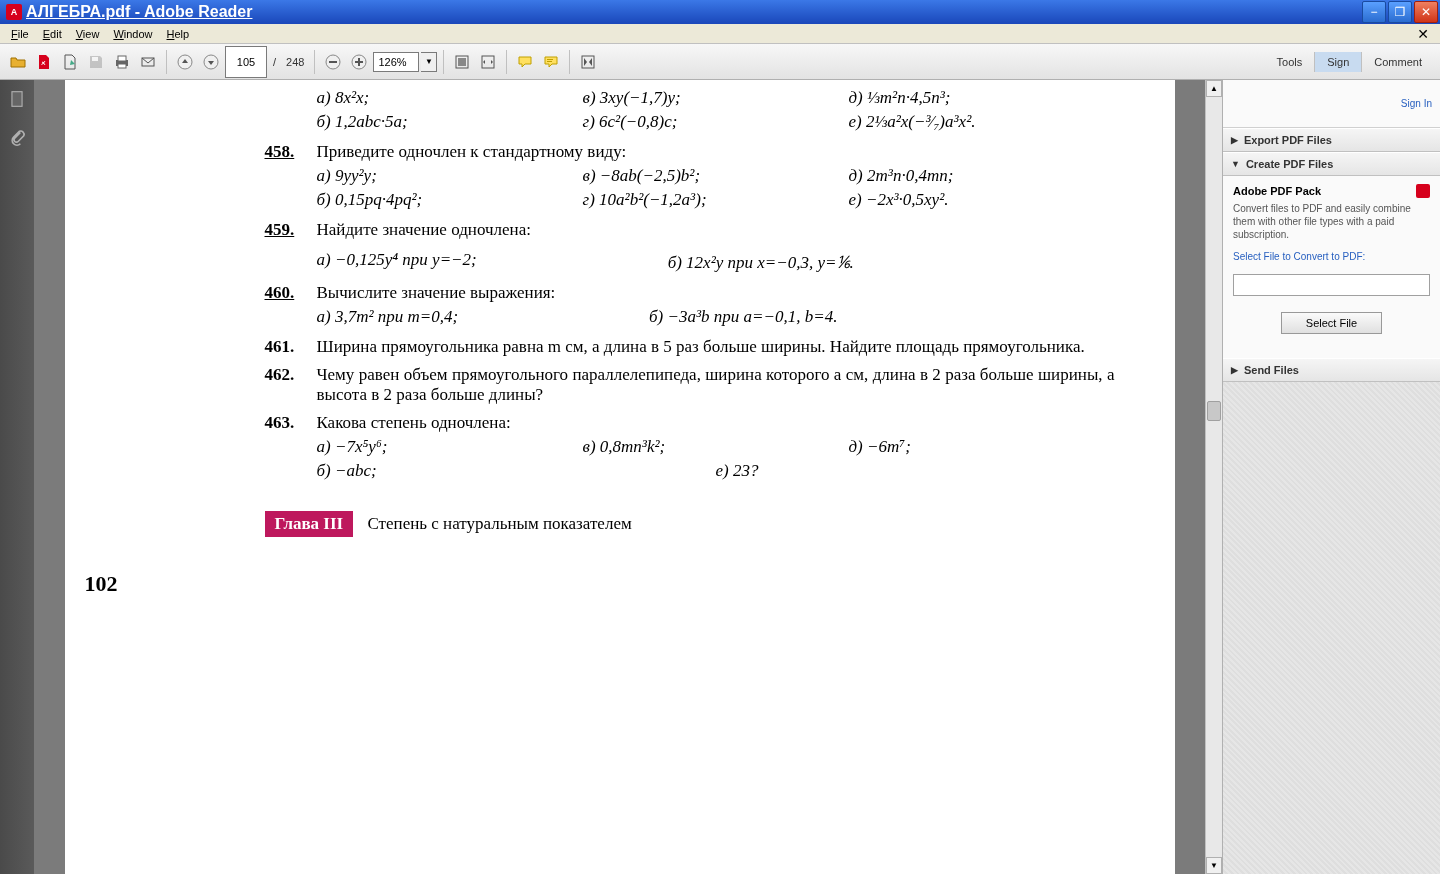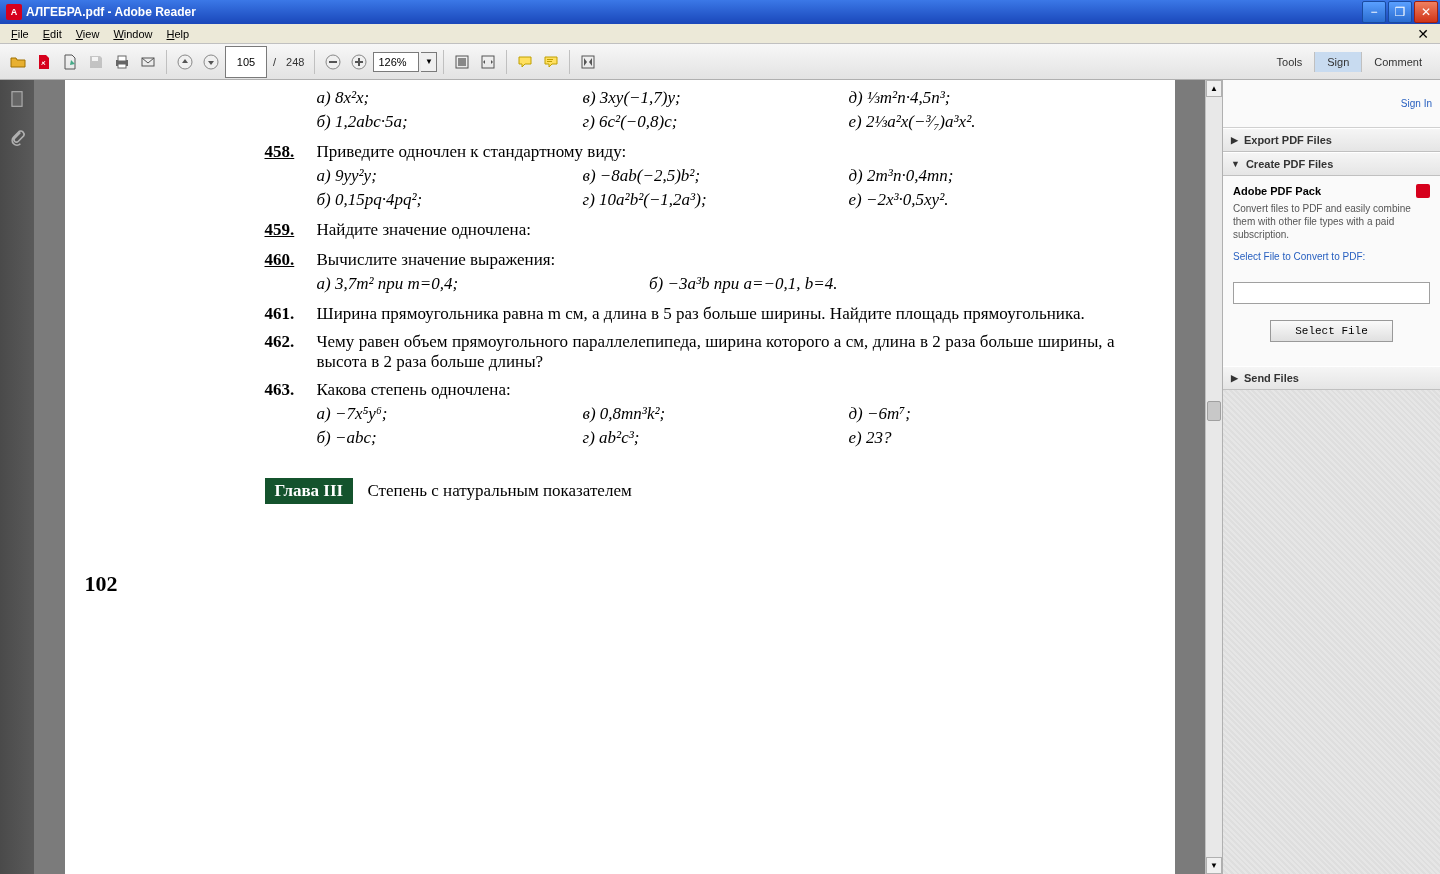--- a/index.html
+++ b/index.html
@@ -1,21 +1,21 @@
 <!DOCTYPE html>
 <html><head>
 <meta charset="utf-8">
 <style>
 * { margin: 0; padding: 0; box-sizing: border-box; }
 body { font-family: Tahoma, Arial, sans-serif; font-size: 11px; background: #ece9d8; width: 1440px; height: 874px; overflow: hidden; }
 
 
 .titlebar { height: 24px; background: linear-gradient(to bottom, #3b78e7 0%, #2a5fd0 50%, #1a47ba 100%); display: flex; align-items: center; color: #fff; padding-left: 6px; position: relative; }
 .titlebar .pdf-icon { width: 16px; height: 16px; background: #d6001c; border-radius: 2px; margin-right: 4px; display: inline-flex; align-items: center; justify-content: center; color: #fff; font-size: 9px; font-weight: bold; }
-.titlebar .title-text { font-weight: bold; font-size: 12px; }
+.titlebar .title-text { font-weight: bold; font-size: 16px; text-decoration: underline; }
 .titlebar .window-buttons { position: absolute; right: 0; top: 0; display: flex; }
 .win-btn { width: 24px; height: 22px; display: flex; align-items: center; justify-content: center; margin-top: 1px; margin-right: 2px; border-radius: 2px; color: #fff; font-size: 12px; cursor: default; }
 .win-min { background: linear-gradient(to bottom, #5aa0ff, #2a6cd0); border: 1px solid #1a4ba0; }
 .win-max { background: linear-gradient(to bottom, #5aa0ff, #2a6cd0); border: 1px solid #1a4ba0; }
 .win-close { background: linear-gradient(to bottom, #f08060, #d03418); border: 1px solid #a02010; }
 
 
 .menubar { height: 20px; background: #ece9d8; display: flex; align-items: center; padding-left: 4px; border-bottom: 1px solid #c0c0c0; position: relative; }
 .menubar span { padding: 2px 7px; cursor: default; }
 .menubar .mb-close { position: absolute; right: 4px; font-size: 14px; cursor: default; }
@@ -51,35 +51,35 @@
 .sb-thumb { position: absolute; top: 40%; left: 1px; right: 1px; height: 20px; background: #c8c8c8; border: 1px solid #a0a0a0; border-radius: 2px; cursor: default; }
 .doc-canvas { flex: 1; display: flex; justify-content: center; overflow: hidden; }
 .page { background: #fff; width: 1110px; min-height: 100%; padding: 4px 60px 60px 200px; font-family: "Times New Roman", serif; font-size: 17px; color: #000; position: relative; }
 .page .math { font-style: italic; }
 .page .row { display: flex; margin: 4px 0; }
 .page .num { width: 52px; font-weight: bold; }
 .page .num.u { text-decoration: underline; }
 .page .body { flex: 1; }
 .page .cols { display: flex; }
 .page .col { flex: 1; }
-.page .chapter-box { display: inline-block; background: #14532d; color: #fff; padding: 3px 10px; font-weight: bold; margin-right: 10px; }
+.page .chapter-box { display: inline-block; background: #be185d; color: #fff; padding: 3px 10px; font-weight: bold; margin-right: 10px; }
 .page .page-num { position: absolute; left: 20px; top: 491px; font-size: 22px; font-weight: bold; }
 .page .chapter-line { margin-top: 30px; }
 
 
 .right-panel { width: 218px; background: #f0f0f0; border-left: 1px solid #b0b0b0; display: flex; flex-direction: column; }
 .signin { text-align: right; padding: 18px 8px; font-size: 10px; color: #2860c0; border-bottom: 1px solid #d0d0d0; background: #fafafa; cursor: default; }
 .panel-section-hdr { background: linear-gradient(to bottom, #f5f5f5, #e5e5e5); border-top: 1px solid #fff; border-bottom: 1px solid #c0c0c0; padding: 5px 8px; font-size: 11px; font-weight: bold; color: #333; cursor: default; display: flex; align-items: center; }
 .panel-section-hdr .chev { margin-right: 6px; font-size: 9px; }
 .panel-body { padding: 8px 10px; background: #fafafa; }
 .panel-body .pack-title { font-weight: bold; font-size: 11px; margin-bottom: 4px; display: flex; justify-content: space-between; align-items: center; }
 .panel-body .pack-desc { font-size: 10px; color: #555; line-height: 1.3; margin-bottom: 10px; }
-.panel-body .select-label { font-size: 10px; color: #2860c0; margin-bottom: 20px; }
+.panel-body .select-label { font-size: 10px; color: #2860c0; margin-bottom: 12px; }
 .panel-body .file-input { width: 100%; height: 22px; border: 1px solid #a0a0a0; background: #fff; margin-bottom: 14px; }
-.panel-body .select-btn { display: block; margin: 16px auto; padding: 4px 24px; border: 1px solid #999; background: linear-gradient(to bottom, #fafafa, #e0e0e0); font-size: 11px; cursor: default; font-family: Liberation Mono, monospace; }
+.panel-body .select-btn { display: block; margin: 16px auto; padding: 4px 24px; border: 1px solid #999; background: linear-gradient(to bottom, #fafafa, #e0e0e0); font-size: 11px; cursor: default; }
 .hatched { flex: 1; background: repeating-linear-gradient(45deg, #e6e6e6, #e6e6e6 2px, #dedede 2px, #dedede 4px); }
 .pdf-small-icon { width: 14px; height: 14px; background: #d6001c; border-radius: 2px; }
 </style>
 </head>
 <body>
 
 <div class="titlebar">
   <span class="pdf-icon">A</span>
   <span class="title-text">АЛГЕБРА.pdf - Adobe Reader</span>
   <div class="window-buttons">
@@ -274,20 +274,27 @@
           <div class="col">б) 0,15pq·4pq²;</div>
           <div class="col">г) 10a²b²(−1,2a³);</div>
           <div class="col">е) −2x³·0,5xy².</div>
         </div>
           </div>
 
         <div class="row" style="margin-top:10px">
           <div class="num u">459.</div>
           <div class="body">Найдите значение одночлена:</div>
         </div>
+        <div class="row">
+            <div class="num"></div>
+            <div class="body cols math" style="margin-top:6px">
+          <div style="flex:1.1">а) −0,125y⁴ при y=−2;</div>
+          <div style="flex:1.4">б) 12x²y при x=−0,3, y=⅙.</div>
+        </div>
+          </div>
 
         <div class="row" style="margin-top:10px">
           <div class="num u">460.</div>
           <div class="body">Вычислите значение выражения:</div>
         </div>
         <div class="row">
             <div class="num"></div>
             <div class="body cols math">
           <div style="flex:1">а) 3,7m² при m=0,4;</div>
           <div style="flex:1.4">б) −3a³b при a=−0,1, b=4.</div>
@@ -313,21 +320,20 @@
             <div class="body cols math">
           <div class="col">а) −7x⁵y⁶;</div>
           <div class="col">в) 0,8mn³k²;</div>
           <div class="col">д) −6m⁷;</div>
         </div>
           </div>
         <div class="row">
             <div class="num"></div>
             <div class="body cols math">
           <div class="col">б) −abc;</div>
-          <div class="col">г) ab²c³;</div>
           <div class="col">е) 23?</div>
         </div>
           </div>
 
         <div class="chapter-line">
           <span class="chapter-box">Глава III</span>
           <span>Степень с натуральным показателем</span>
         </div>
         <div class="page-num">102</div>
       </div>

